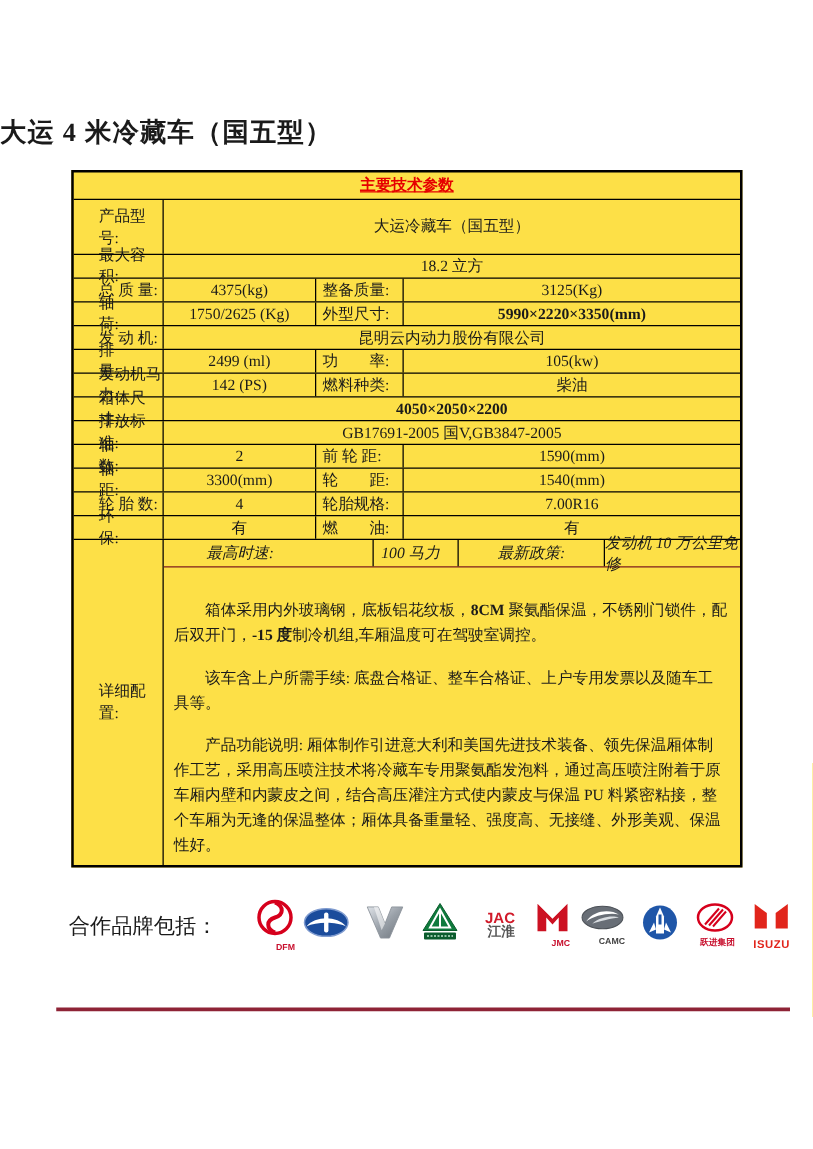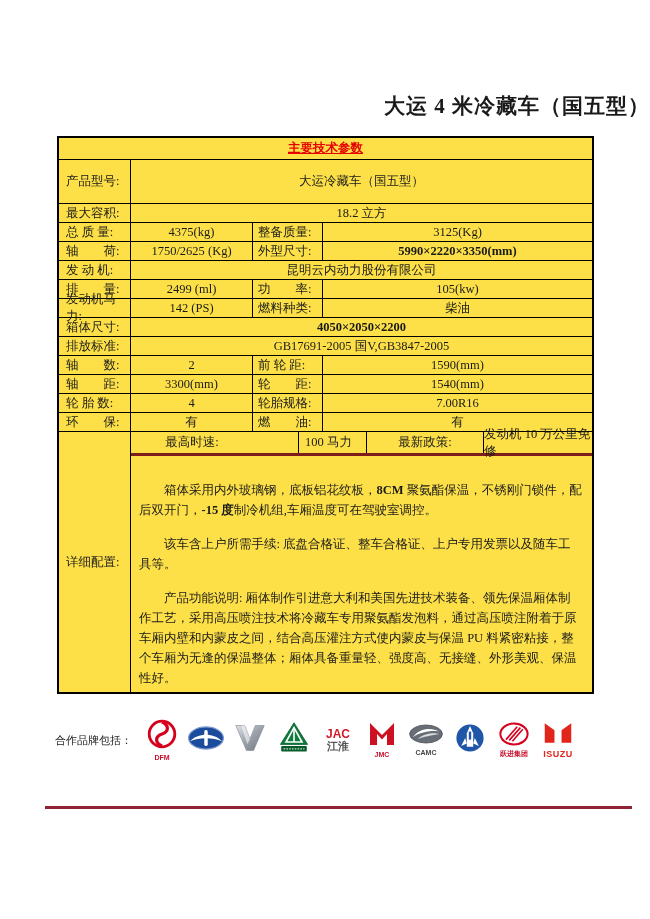--- a/index.html
+++ b/index.html
@@ -2,66 +2,66 @@
 <html><head>
 <meta charset="utf-8">
 <style>
   html,body{margin:0;padding:0;}
   body{
     width:650px;height:919px;position:relative;background:#ffffff;
     font-family:"Liberation Serif","DejaVu Serif",serif;color:#1a1a1a;
     overflow:hidden;
   }
   .doc-title{
-    position:absolute;top:92px;left:0;width:650px;text-align:right;
+    position:absolute;top:92px;left:0;width:650px;text-align:left;
     font-size:21px;font-weight:bold;letter-spacing:1px;
   }
   
   .spec-table{
     position:absolute;top:136px;left:57px;width:537px;
     border:2px solid #000;box-sizing:border-box;font-size:12.5px;
     background:#fde047;
   }
   .t-row{display:flex;box-sizing:border-box;align-items:stretch;}
   .t-row + .t-row{border-top:1px solid #000;}
   .cell{box-sizing:border-box;display:flex;align-items:center;min-width:0;}
   .cell + .cell{border-left:1px solid #000;}
-  .lab{width:71px;padding-left:7px;flex:none;}
+  .lab{width:71px;padding-left:20px;flex:none;}
   .val1{width:122px;justify-content:center;flex:none;}
   .lab2{width:70px;padding-left:5px;flex:none;}
   .val2{flex:1;justify-content:center;}
   .spanv{flex:1;justify-content:center;}
   .h19{height:19px;}
   .h44{height:44px;}
   .header-row{height:21px;}
   .header-cell{
     flex:1;justify-content:center;color:#e60000;font-weight:bold;
     text-decoration:underline;
   }
   .bold{font-weight:bold;}
   
   .detail-right{flex:1;display:flex;flex-direction:column;min-width:0;}
-  .sub-row{display:flex;height:21px;border-bottom:3px solid #7f1d1d;flex:none;}
+  .sub-row{display:flex;height:21px;border-bottom:1px solid #7f1d1d;flex:none;font-style:italic;}
   .sub-row .cell + .cell{border-left:1px solid #000;}
   .s1{width:122px;justify-content:center;flex:none;}
   .s2{width:68px;padding-left:6px;flex:none;margin-left:45px;}
   .s3{width:117px;justify-content:center;flex:none;}
   .s4{flex:1;justify-content:center;}
   .text-area{padding:24px 10px 6px 8px;line-height:20px;flex:1;}
   .text-area p{margin:0 0 14px 0;text-indent:2em;}
   .text-area p:last-child{margin-bottom:0;}
   
   .partners{
     position:absolute;top:712px;left:55px;width:560px;height:56px;
     display:flex;align-items:center;
   }
-  .partners-label{font-size:11px;flex:none;margin-right:7px;}
+  .partners-label{font-size:17px;flex:none;margin-right:18px;}
   .brand{
     width:42px;height:54px;flex:none;display:flex;flex-direction:column;
-    align-items:center;justify-content:center;margin-left:2px;
+    align-items:flex-end;justify-content:center;margin-left:2px;
   }
   .brand-text{font-size:7px;font-weight:bold;color:#c8102e;line-height:8px;
     font-family:"Liberation Sans",sans-serif;white-space:nowrap;}
   .brand-text.dark{color:#444;}
   .jac-top{font-size:12px;font-weight:bold;color:#d11a2a;line-height:12px;
     font-family:"Liberation Sans",sans-serif;}
   .jac-bottom{font-size:11px;font-weight:bold;color:#555;line-height:12px;}
   .isuzu-text{font-size:9px;font-weight:bold;color:#e1251b;line-height:10px;
     font-family:Liberation Sans, sans-serif;letter-spacing:0.5px;}
   

